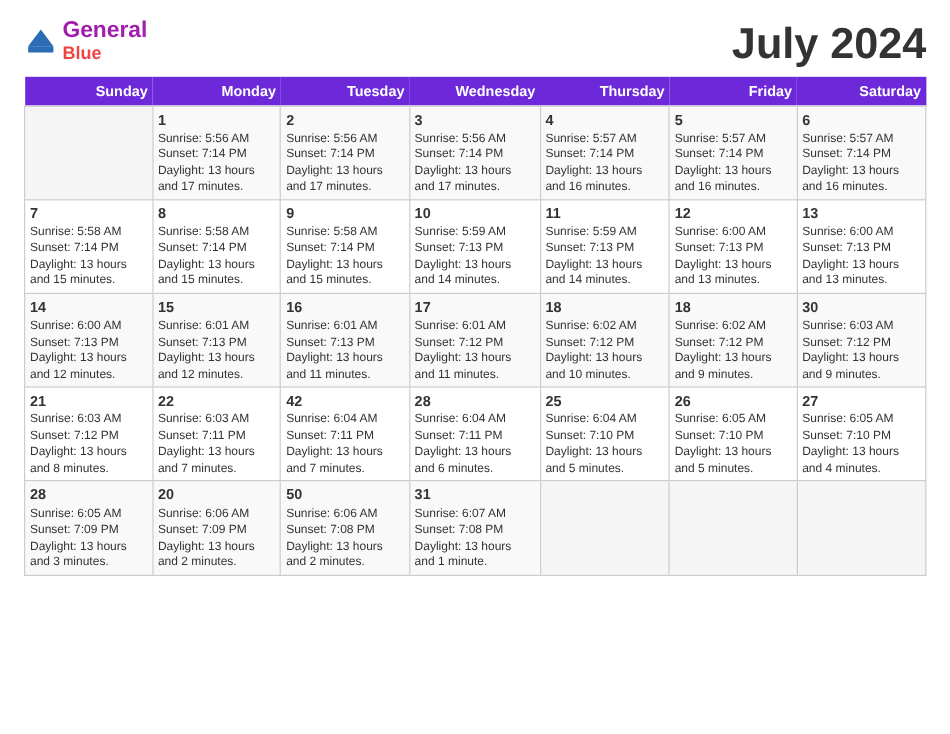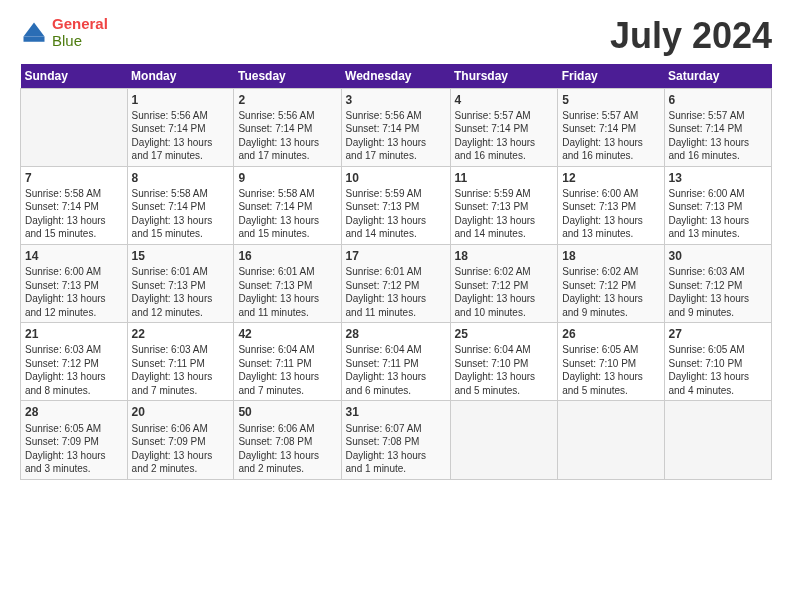--- a/index.html
+++ b/index.html
@@ -25,28 +25,28 @@
       display: flex;
       align-items: center;
       gap: 4px;
     }
     .logo-text {
       display: flex;
       flex-direction: column;
       line-height: 1.1;
     }
     .logo-general {
-      font-size: 15px;
-      font-weight: bold;
-      color: #ef4444;
+      font-size: 19px;
+      font-weight: bold;
+      color: #a21caf;
     }
     .logo-blue {
       font-size: 15px;
-      font-weight: normal;
-      color: #4d7c0f;
+      font-weight: bold;
+      color: #ef4444;
     }
     .logo-icon {
       width: 28px;
       height: 28px;
     }
     .title-block {
       text-align: left;
     }
     .main-title {
       font-size: 36px;
@@ -57,24 +57,24 @@
     .subtitle {
       font-size: 14px;
       color: #555;
     }
     table {
       width: 100%;
       border-collapse: collapse;
       font-size: 10.5px;
     }
     thead tr th {
-      background-color: #4c1d95;
+      background-color: #6d28d9;
       color: #fff;
       padding: 5px 4px;
-      text-align: left;
+      text-align: right;
       font-size: 12px;
       font-weight: bold;
     }
     tbody tr td {
       border: 1px solid #ccc;
       vertical-align: top;
       padding: 3px 4px;
       height: 76px;
       width: 113px;
       color: #333;

